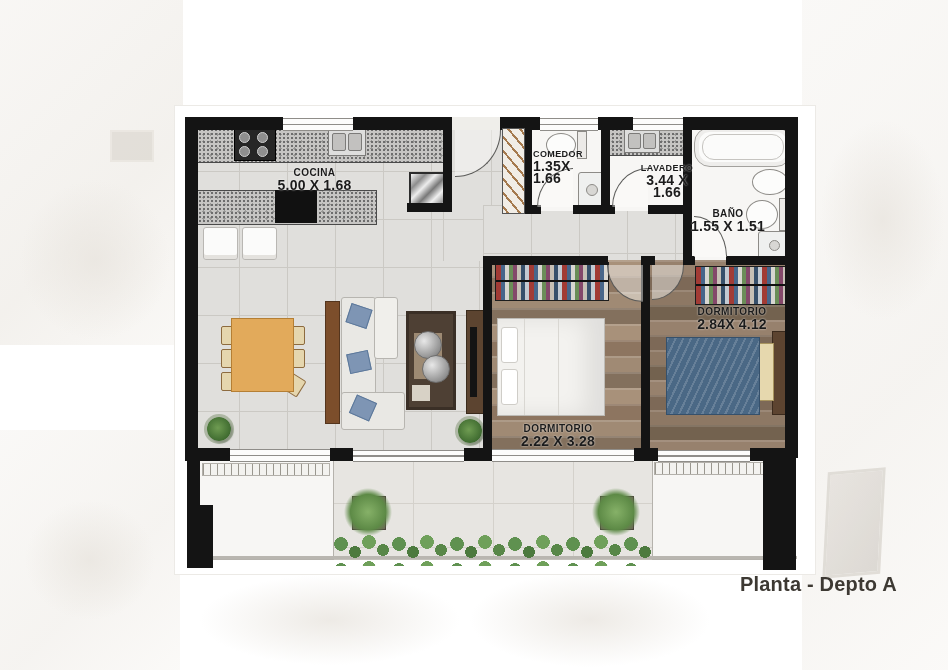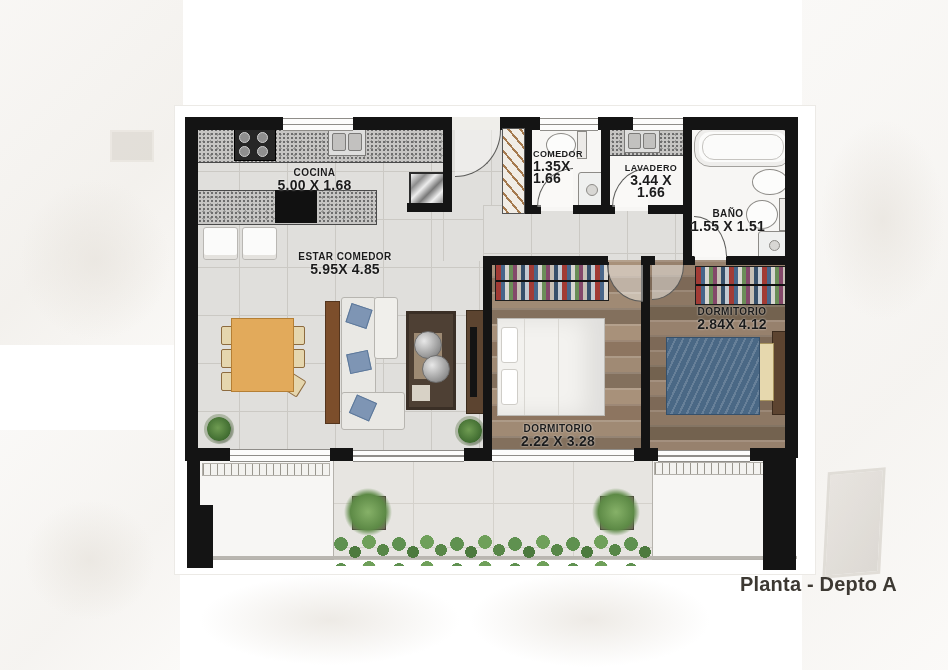--- a/index.html
+++ b/index.html
@@ -279,29 +279,25 @@
   <div class="abs arc" style="left:537px;top:168px;width:35px;height:38px;border-left-width:1.5px;border-top-width:1.5px;border-top-left-radius:100% 100%;"></div>
   <div class="abs arc" style="left:612px;top:168px;width:35px;height:38px;border-left-width:1.5px;border-top-width:1.5px;border-top-left-radius:100% 100%;"></div>
   <div class="abs arc" style="left:694px;top:216px;width:32px;height:40px;border-right-width:1.5px;border-top-width:1.5px;border-top-right-radius:100% 100%;"></div>
   <div class="abs arc" style="left:607px;top:265px;width:35px;height:36px;border-left-width:1.5px;border-bottom-width:1.5px;border-bottom-left-radius:100% 100%;"></div>
   <div class="abs arc" style="left:652px;top:265px;width:31px;height:34px;border-right-width:1.5px;border-bottom-width:1.5px;border-bottom-right-radius:100% 100%;"></div>
 
   <div class="rlabel" style="left:262px;top:166px;width:105px;">
     <div>COCINA</div>
     <div class="dims">5.00 X 1.68</div>
   </div>
-  <div class="rlabel" style="left:290px;top:250px;width:110px;">
-    <div>ESTAR COMEDOR</div>
-    <div class="dims">5.95X 4.85</div>
-  </div>
   <div class="rlabel rlabel-sm" style="left:533px;top:148px;width:62px;">
     <div>COMEDOR</div>
     <div class="dims">1.35X 1.66</div>
   </div>
-  <div class="rlabel rlabel-sm" style="left:616px;top:162px;width:70px;text-align:center;">
+  <div class="rlabel rlabel-sm" style="left:632px;top:162px;width:70px;text-align:center;">
     <div>LAVADERO</div>
     <div class="dims">3.44 X 1.66</div>
   </div>
   <div class="rlabel" style="left:686px;top:207px;width:84px;">
     <div>BAÑO</div>
     <div class="dims">1.55 X 1.51</div>
   </div>
   <div class="rlabel" style="left:512px;top:422px;width:92px;">
     <div>DORMITORIO</div>
     <div class="dims">2.22 X 3.28</div>

